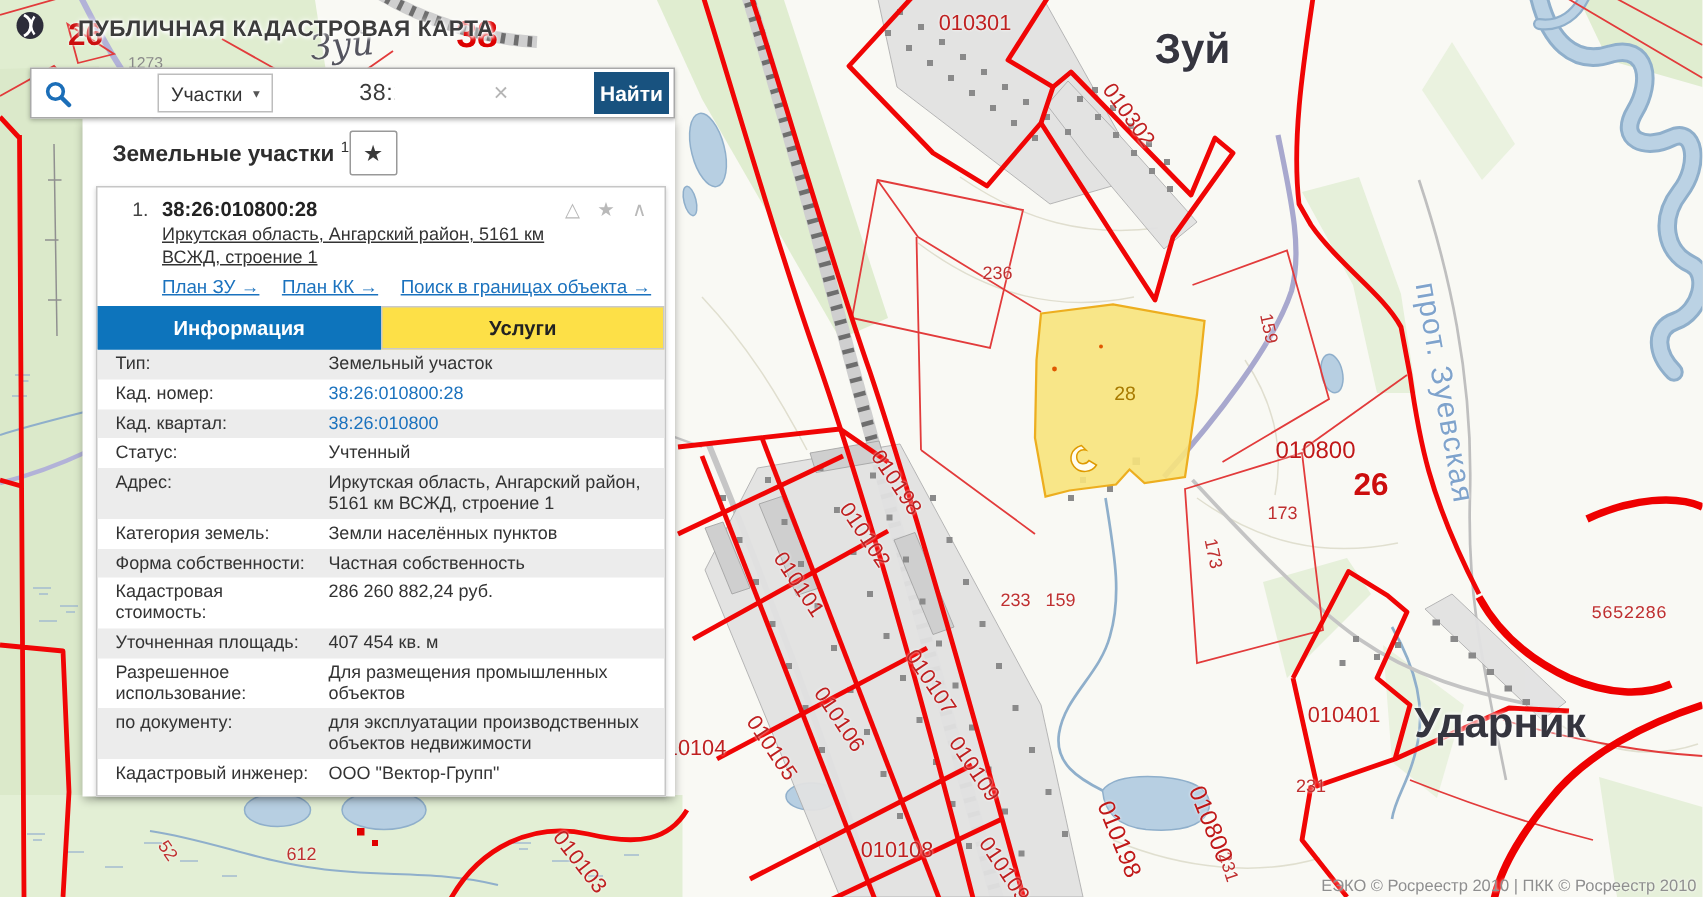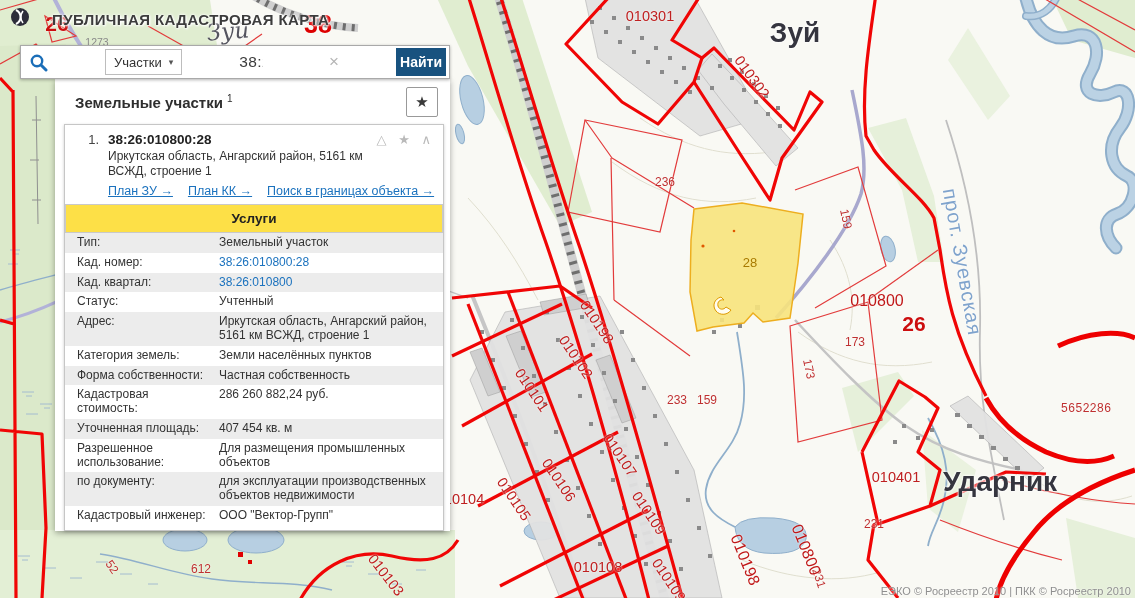--- a/index.html
+++ b/index.html
@@ -35,34 +35,34 @@
        display:flex;align-items:center;gap:7px;font-size:13px;color:#333;cursor:pointer;}
   .caret{font-size:9px;color:#555;}
   .search-input{flex:1;border:none;outline:none;font-size:15.5px;color:#3B3B3B;padding:0 9px;
        font-family:inherit;min-width:0;letter-spacing:.4px;background:transparent;}
   .clear-btn{color:#B5B5B5;font-size:17px;padding:0 9px;cursor:pointer;}
   .find-btn{background:#18527F;color:#fff;font-weight:bold;font-size:14px;height:28px;width:50px;
        margin-right:3px;display:flex;align-items:center;justify-content:center;cursor:pointer;flex:none;}
 
   .results-panel{position:absolute;left:55px;top:79px;width:395px;height:452px;background:#fff;
        box-shadow:0 2px 6px rgba(0,0,0,.35);z-index:5;display:flex;flex-direction:column;box-sizing:border-box;}
-  .results-header{display:flex;align-items:center;justify-content:space-between;padding:8px 12px 5px 20px;}
+  .results-header{display:flex;align-items:center;padding:8px 12px 5px 20px;}
   .results-title{font-size:15px;font-weight:bold;color:#2E2E2E;}
   .results-title sup{font-size:10px;font-weight:normal;}
   .fav-btn{width:30px;height:28px;border:1px solid #999;border-radius:2px;display:flex;align-items:center;
        justify-content:center;font-size:15px;color:#3A3A3A;background:#fff;cursor:pointer;}
   .result-card{margin:2px 6px 0 9px;border:1px solid #C6C6C6;box-shadow:0 1px 3px rgba(0,0,0,.2);
        flex:1;overflow:hidden;background:#fff;}
 
   .item-head{display:flex;padding:7px 8px 0 8px;}
   .item-num{width:26px;text-align:right;font-size:13px;color:#444;padding-right:9px;flex:none;}
   .item-body{flex:1;min-width:0;}
   .item-title{font-size:13.5px;font-weight:bold;color:#222;}
   .item-icons{margin-left:auto;color:#B9B9B9;font-size:13px;letter-spacing:4px;white-space:nowrap;cursor:pointer;}
-  .item-sub{font-size:12px;color:#333;line-height:1.25;margin-top:2px;}
+  .item-sub{font-size:12px;color:#333;line-height:1.25;margin-top:2px;text-decoration:underline;}
   .item-links{display:flex;gap:15px;margin:5px 16px 6px 43px;font-size:12.5px;padding-right:6px;}
   .item-link{color:#1B72BE;text-decoration:underline;white-space:nowrap;cursor:pointer;}
   .tabs{display:flex;}
   .tab{flex:1;height:29px;display:flex;align-items:center;justify-content:center;font-size:13.5px;
        font-weight:bold;color:#222;background:#fde047;border:1px solid #C9C9C9;box-sizing:border-box;cursor:pointer;}
   .tab.active{background:#0D74BC;color:#fff;border-color:#0D74BC;}
   .field-row{display:flex;padding:3px 10px 3px 12px;font-size:12px;line-height:1.15;color:#333;}
   .field-row.striped{background:#ECECEC;}
   .field-label{flex:0 0 134px;padding-right:8px;}
   .field-value{flex:1;}
@@ -390,20 +390,21 @@
           </div>
         </span>
         <span class="item-icons">△ ★ ∧</span>
       </div>
       <div class="item-links">
           <span class="item-link">План ЗУ →</span>
           <span class="item-link">План КК →</span>
           <span class="item-link">Поиск в границах объекта →</span>
         </div>
       <div class="tabs">
+          <div class="tab active">Информация</div>
           <div class="tab">Услуги</div>
         </div>
       <div class="fields">
           <div class="field-row striped">
             <div class="field-label">Тип:</div>
             <div class="field-value">Земельный участок</div>
           </div>
           <div class="field-row">
             <div class="field-label">Кад. номер:</div>
             <div class="field-value link">38:26:010800:28</div>

